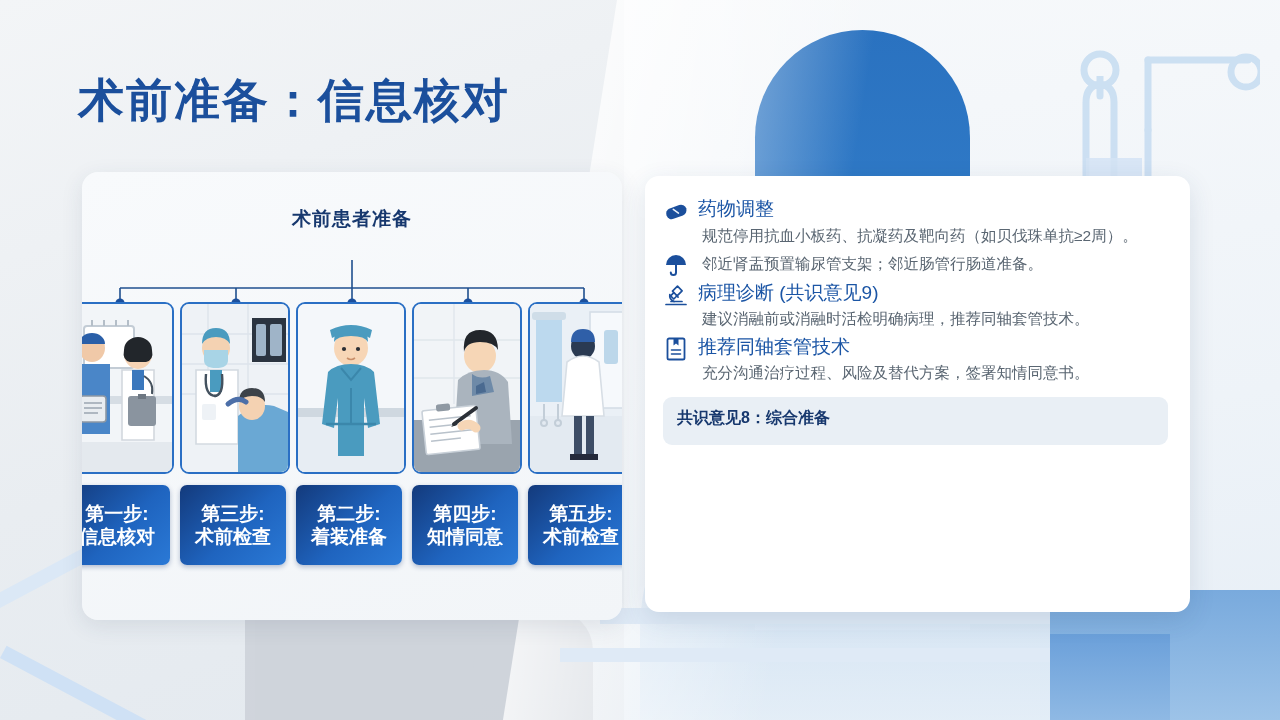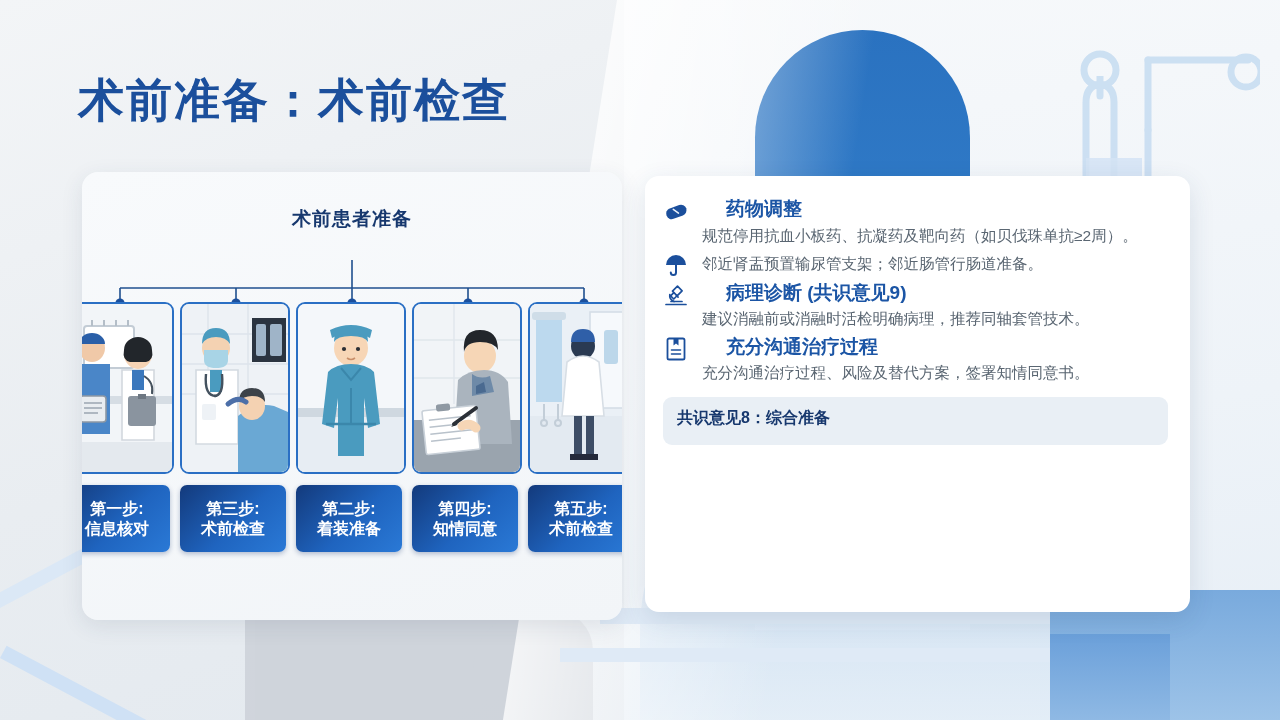--- a/index.html
+++ b/index.html
@@ -81,40 +81,40 @@
   }
   .tree{position:absolute;left:0;top:88px;width:540px;height:48px;}
   .flow{position:absolute;left:-18px;top:130px;width:580px;display:flex;gap:10px;}
   .flow-col{width:106px;flex:0 0 106px;}
   .thumb{
     width:106px;height:168px;border-radius:9px;border:2px solid #2a6fc4;
     background:#eef4fa;overflow:hidden;position:relative;
   }
   .thumb svg{display:block;width:100%;height:100%;}
   .step-label{
-    margin-top:11px;width:106px;height:67px;border-radius:7px;
+    margin-top:11px;width:106px;height:80px;border-radius:7px;
     background:linear-gradient(135deg,#133a7c 0%,#1f64bf 55%,#2a79d6 100%);
-    color:#fff;font-size:16px;font-weight:bold;line-height:1.22;
+    color:#fff;font-size:19px;font-weight:bold;line-height:1.22;
     display:flex;flex-direction:column;align-items:center;justify-content:center;
     text-align:center;box-shadow:0 2px 5px rgba(20,50,110,.3);
   }
 
   
   .right-card{
     position:absolute;left:645px;top:176px;width:545px;height:436px;
     background:#fff;border-radius:14px;
     box-shadow:0 8px 26px rgba(40,70,110,.13);
     padding:20px 22px 18px 18px;box-sizing:border-box;
   }
   .item{display:flex;gap:9px;align-items:flex-start;margin-bottom:2px;}
   .item-ico{flex:0 0 26px;width:26px;height:26px;margin-top:2px;}
   .item-ico svg{display:block;width:26px;height:26px;}
   .item-body{flex:1;min-width:0;}
   .item-h{
-    font-size:19px;font-weight:bold;color:#1b55a5;line-height:1.35;margin-left:28px;
+    font-size:19px;font-weight:normal;color:#1b55a5;line-height:1.35;
   }
   .item-p{
     font-size:15.5px;color:#5a6672;line-height:1.62;margin-top:1px;
     padding-left:4px;
   }
   .consensus{
     margin-top:12px;background:#e9eff5;border-radius:9px;
     padding:11px 31px 13px 14px;
   }
   .cons-h{font-size:16px;font-weight:bold;color:#17386e;margin-bottom:3px;}
@@ -144,21 +144,21 @@
       <circle cx="40" cy="40" r="16"></circle>
       <circle cx="186" cy="42" r="15"></circle>
       <path d="M40 56 L40 66"></path>
       <path d="M88 100 L88 200"></path>
     </g>
     <path d="M26 72 q0-16 14-18 l0-8 l0 8 q14 2 14 18 l0 86 q0 10 -10 10 l-8 0 q-10 0 -10 -10 z" fill="none" stroke="#c6dcf1" stroke-width="7"></path>
     <path d="M26 128 l56 0 l0 30 q0 10 -10 10 l-36 0 q-10 0 -10 -10 z" fill="#cfe1f4" opacity=".85"></path>
   </svg>
 </div>
 
-<div class="title">术前准备：术前检查</div>
+<div class="title">术前准备：信息核对</div>
 
 <div class="left-card">
   <div class="lc-title">术前患者准备</div>
 
   <svg class="tree" viewBox="0 0 540 48">
     <g stroke="#1f4f8f" stroke-width="1.6" fill="none">
       <path d="M270 0 L270 14"></path>
       <path d="M38 28 L502 28"></path>
       <path d="M38 28 L38 40"></path>
       <path d="M154 28 L154 40"></path>
@@ -384,21 +384,21 @@
     <span class="item-ico">
       <svg viewBox="0 0 26 26">
         <rect x="4.5" y="2.5" width="17" height="21" rx="1.6" fill="none" stroke="#1b4f9c" stroke-width="1.8"></rect>
         <path d="M10.5 2.5h5v7l-2.5-2-2.5 2z" fill="#1b4f9c"></path>
         <g stroke="#1b4f9c" stroke-width="1.6" stroke-linecap="round">
           <path d="M8.5 14h9M8.5 18h9"></path>
         </g>
       </svg>
     </span>
     <div class="item-body">
-      <div class="item-h">充分沟通治疗过程</div>
+      <div class="item-h">推荐同轴套管技术</div>
       <div class="item-p">充分沟通治疗过程、风险及替代方案，签署知情同意书。</div>
     </div>
   </div>
 
   <div class="consensus">
     <div class="cons-h">共识意见8：综合准备</div>
   </div>
 
 </div>
 

